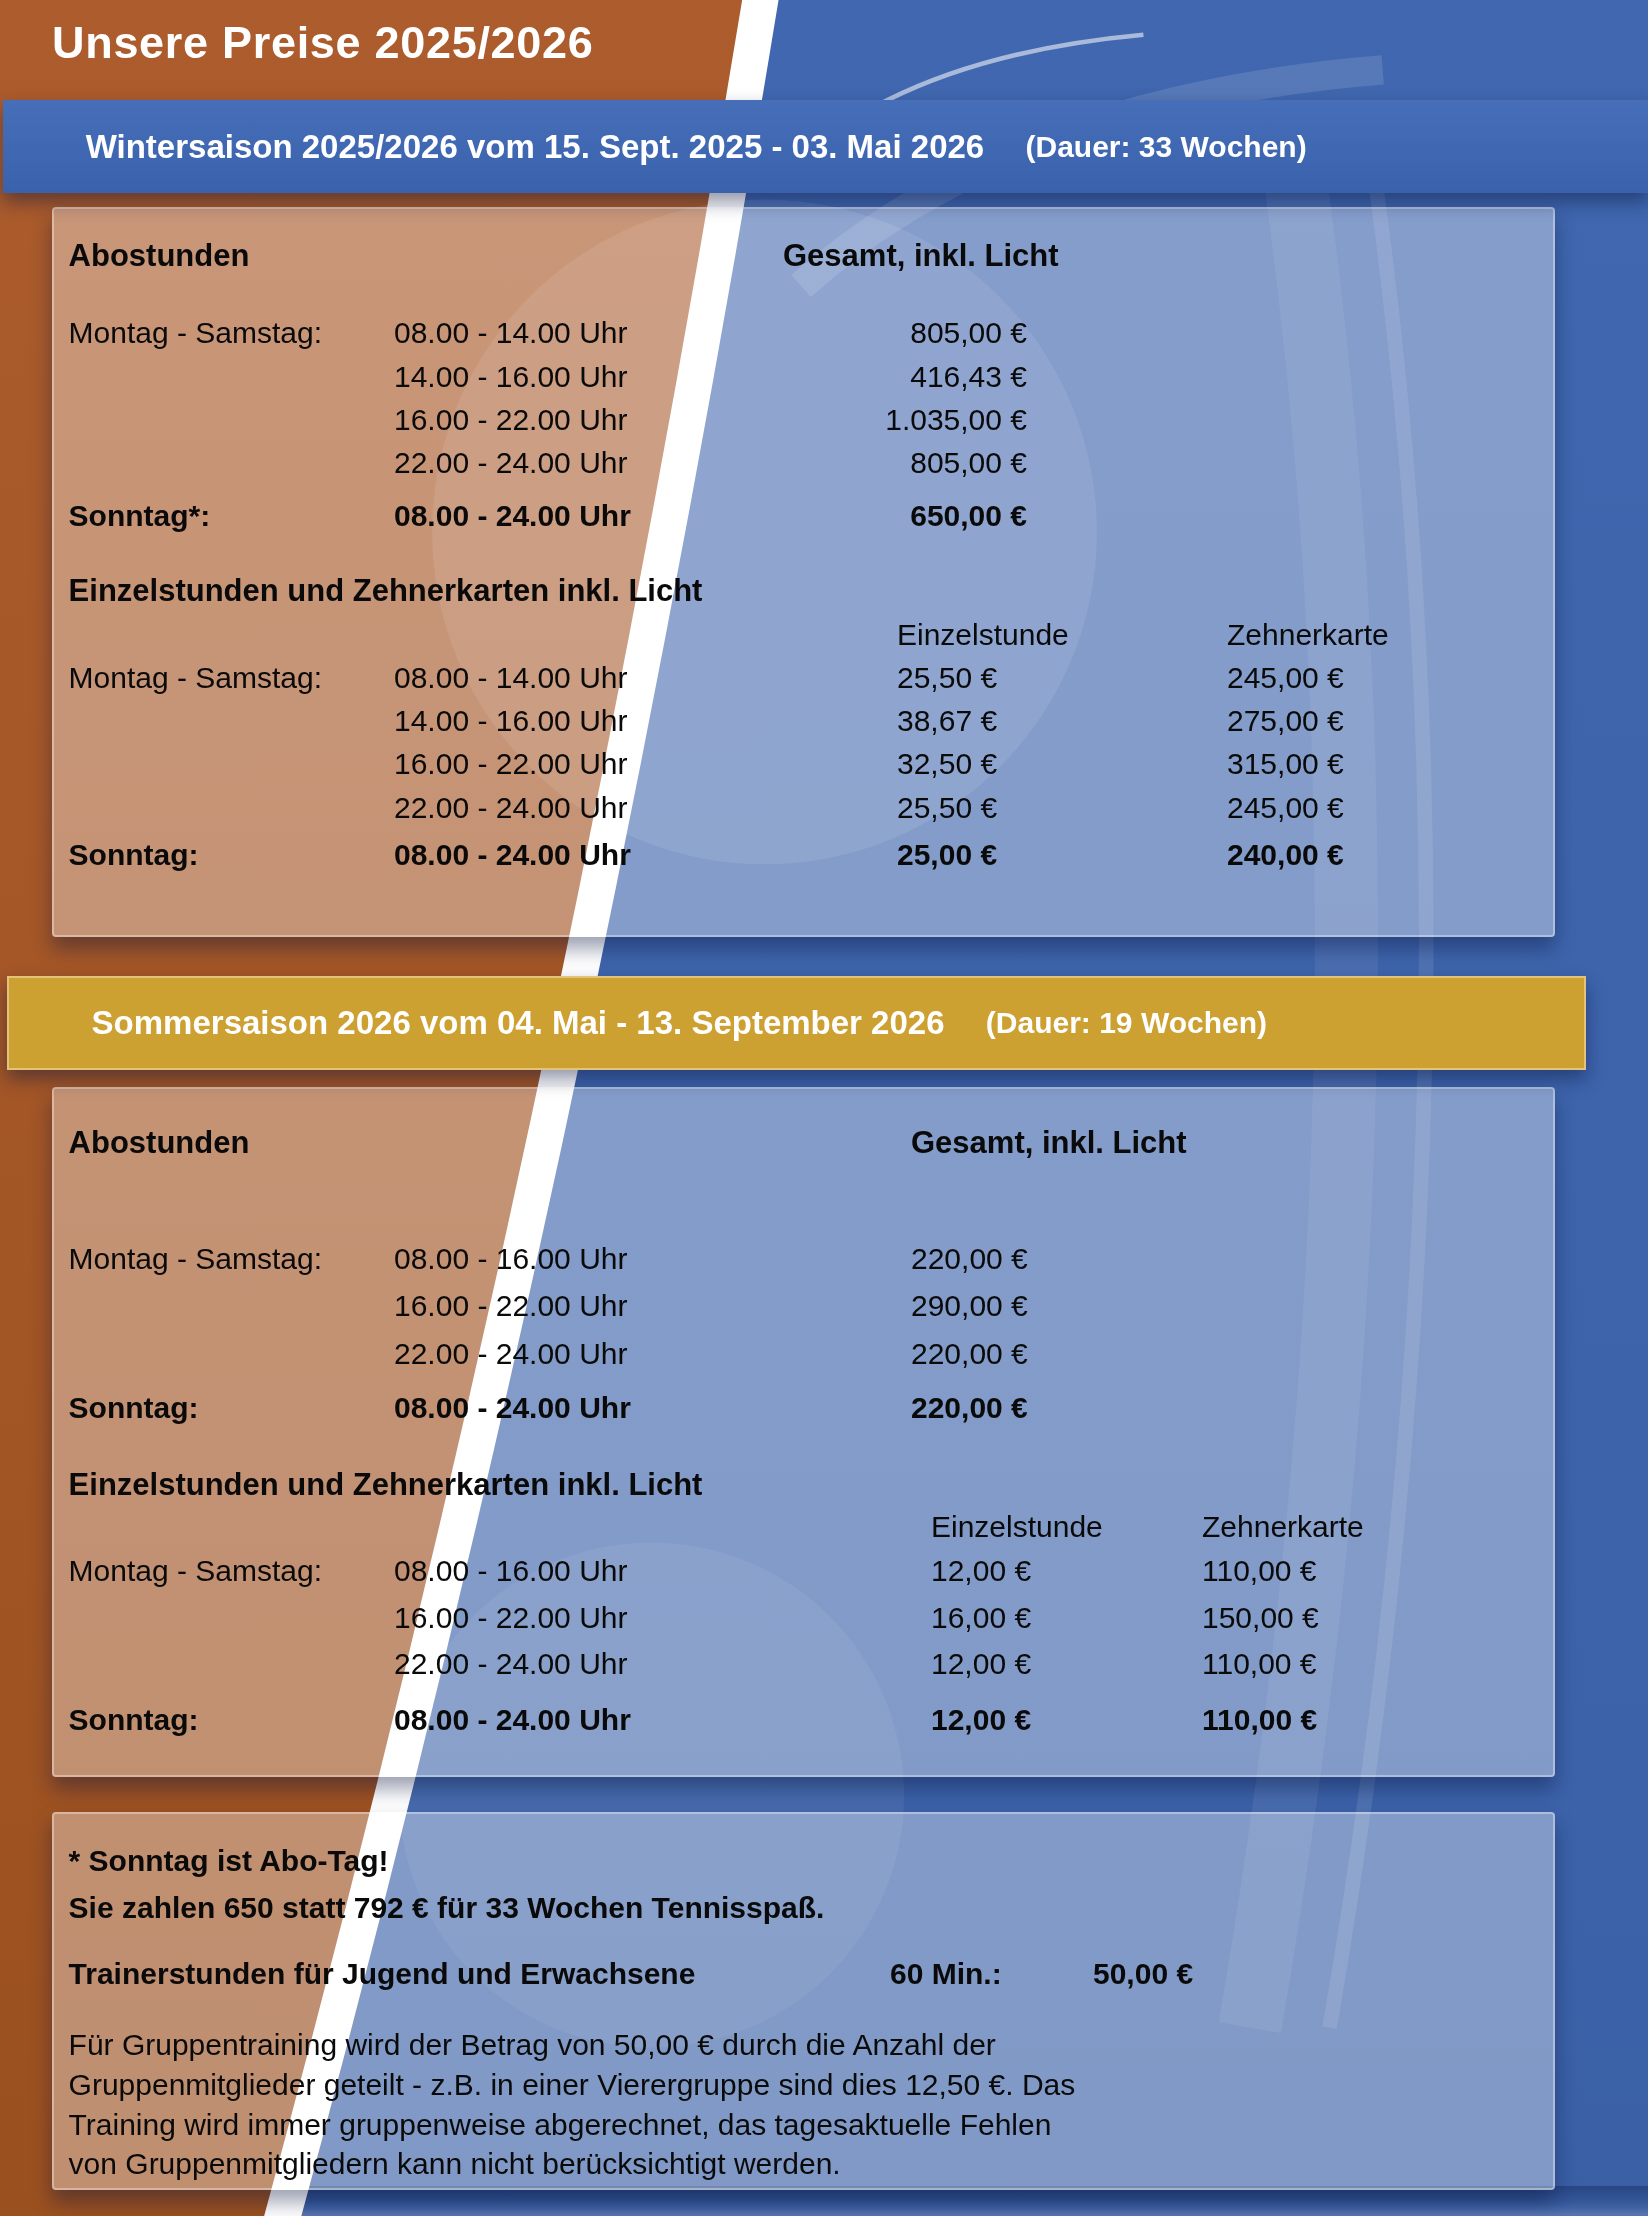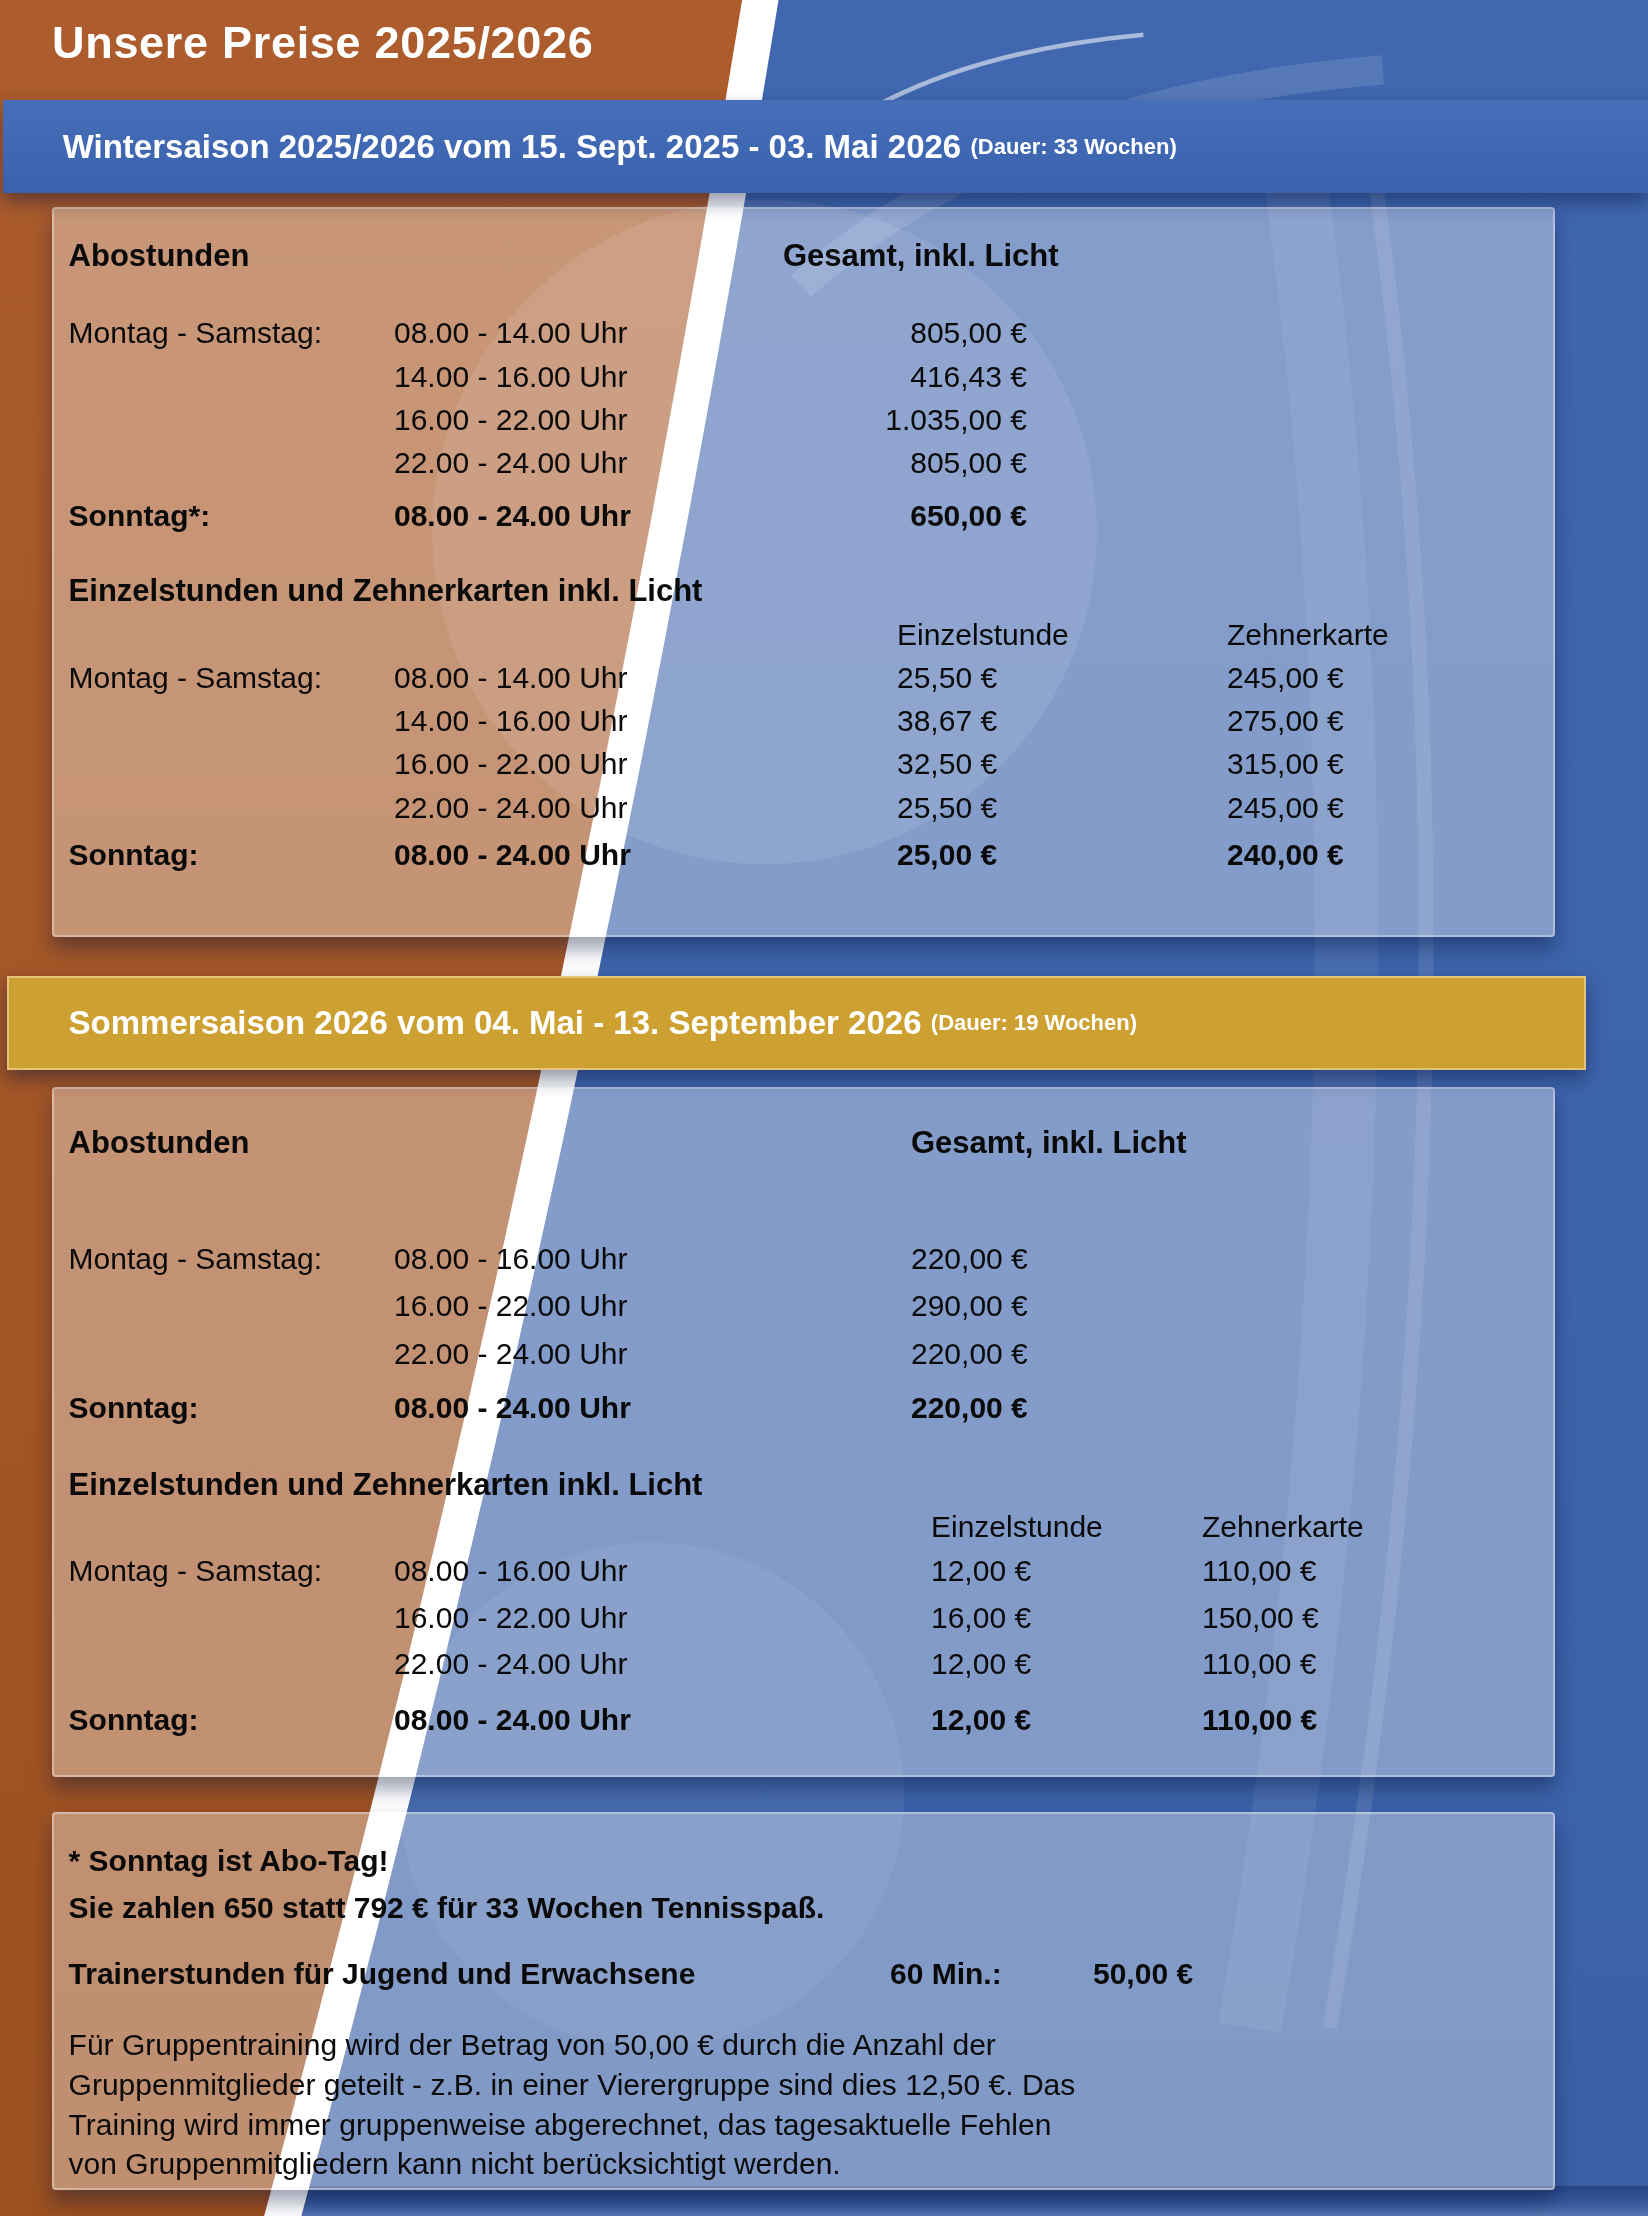--- a/index.html
+++ b/index.html
@@ -8,24 +8,24 @@
   #bgsvg{position:absolute;left:0;top:0;width:1648px;height:2216px;z-index:0;}
 
   #title{position:absolute;left:52px;top:17.3px;z-index:4;color:#fff;font-weight:bold;
          font-size:45px;letter-spacing:0.7px;white-space:nowrap;}
 
   .bar{position:absolute;z-index:3;box-shadow:0 9.3px 17.3px rgba(8,20,60,.45);box-sizing:border-box;}
   #winter-bar{left:2.7px;top:100px;width:1646px;height:93px;
               background:linear-gradient(180deg,#476FB9 0%,#3A62AC 100%);}
   #summer-bar{left:6.6px;top:976px;width:1579px;height:94px;background:#CDA032;
               border:2px solid #E2C377;}
-  .bar-inner{display:flex;align-items:baseline;height:100%;padding-left:60px;color:#fff;
-             font-weight:bold;font-size:33px;white-space:nowrap;}
+  .bar-inner{display:flex;align-items:baseline;height:100%;padding-left:83px;color:#fff;
+             font-weight:bold;font-size:33px;white-space:nowrap;gap:32px;}
   .bar-inner{align-items:center;}
-  .bar-suffix{font-size:22px;margin-left:9.3px;}
+  .bar-suffix{font-size:30px;margin-left:9.3px;}
 
   .panel{position:absolute;left:52px;width:1503px;z-index:2;box-sizing:border-box;
          background:rgba(255,255,255,0.36);border:2px solid rgba(255,255,255,0.35);
          border-radius:4px;box-shadow:0 12px 20px rgba(8,20,60,.40);}
   #winter-panel{top:207px;height:730px;}
   #summer-panel{top:1087px;height:690px;}
   #notes-panel{top:1812px;height:378px;}
 
   .r{position:absolute;left:0;width:100%;height:35px;font-size:30px;line-height:35px;}
   .r span{position:absolute;white-space:nowrap;}

